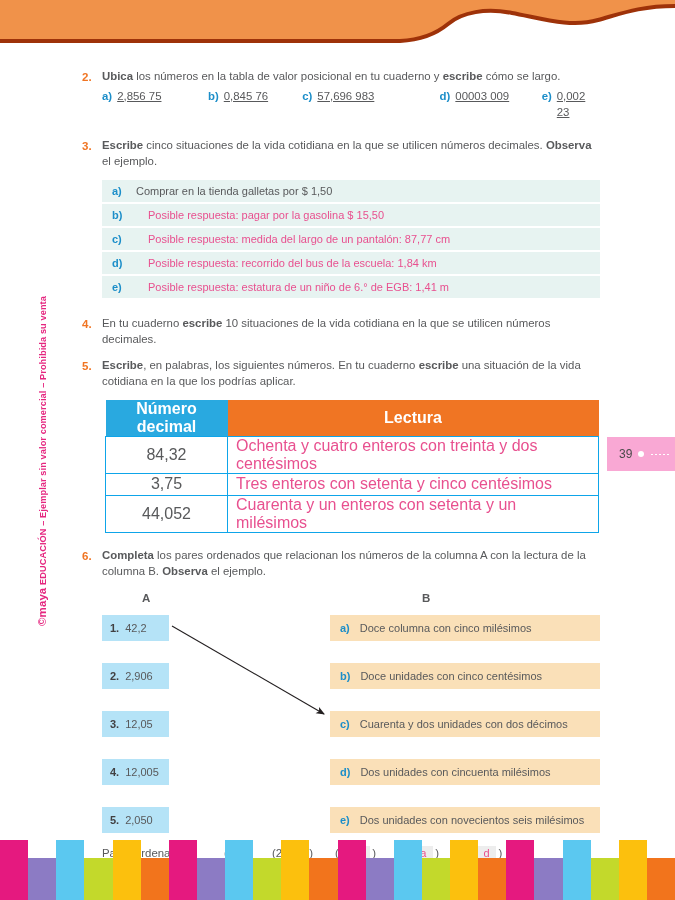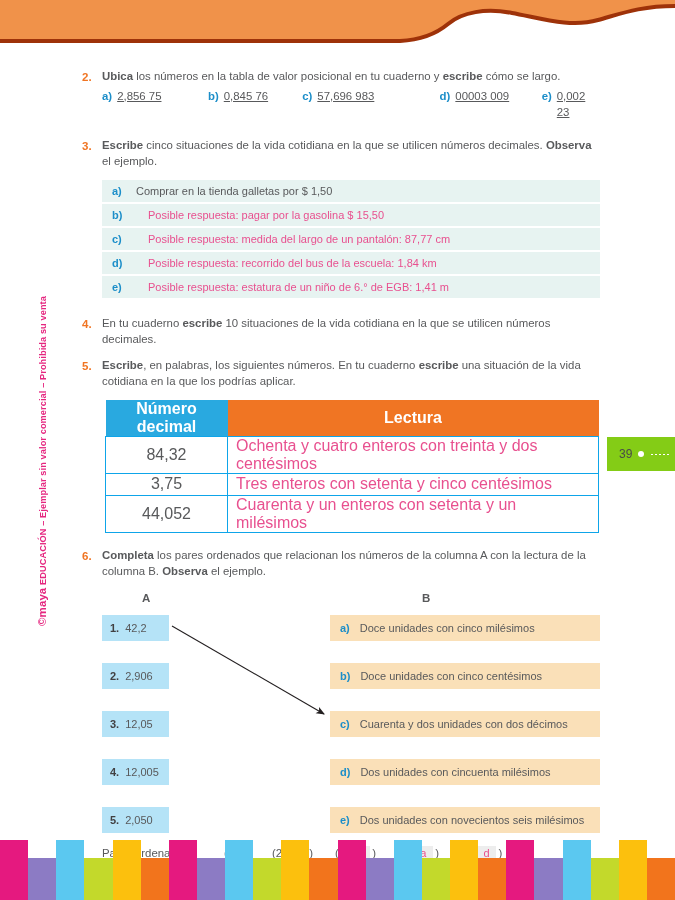--- a/index.html
+++ b/index.html
@@ -60,21 +60,21 @@
     font-weight: bold;
   }
 
   
   .page-badge {
     position: absolute;
     right: 0;
     top: 437px;
     width: 68px;
     height: 34px;
-    background: #84cc16;
+    background: #f9a8d4;
     display: flex;
     align-items: center;
     gap: 6px;
     padding-left: 12px;
     box-sizing: border-box;
   }
   .page-badge .pnum {
     font-size: 12px;
     color: #4a4a4a;
     font-weight: normal;
@@ -430,21 +430,21 @@
       <span class="idx">4.</span>
       <span class="val">12,005</span>
     </div>
     <div class="a-box" style="top:215px;">
       <span class="idx">5.</span>
       <span class="val">2,050</span>
     </div>
 
     <div class="b-box" style="top:23px;">
       <span class="idx">a)</span>
-      <span class="val">Doce unidades con cinco milésimos</span>
+      <span class="val">Doce columna con cinco milésimos</span>
     </div>
     <div class="b-box" style="top:71px;">
       <span class="idx">b)</span>
       <span class="val">Doce unidades con cinco centésimos</span>
     </div>
     <div class="b-box" style="top:119px;">
       <span class="idx">c)</span>
       <span class="val">Cuarenta y dos unidades con dos décimos</span>
     </div>
     <div class="b-box" style="top:167px;">

